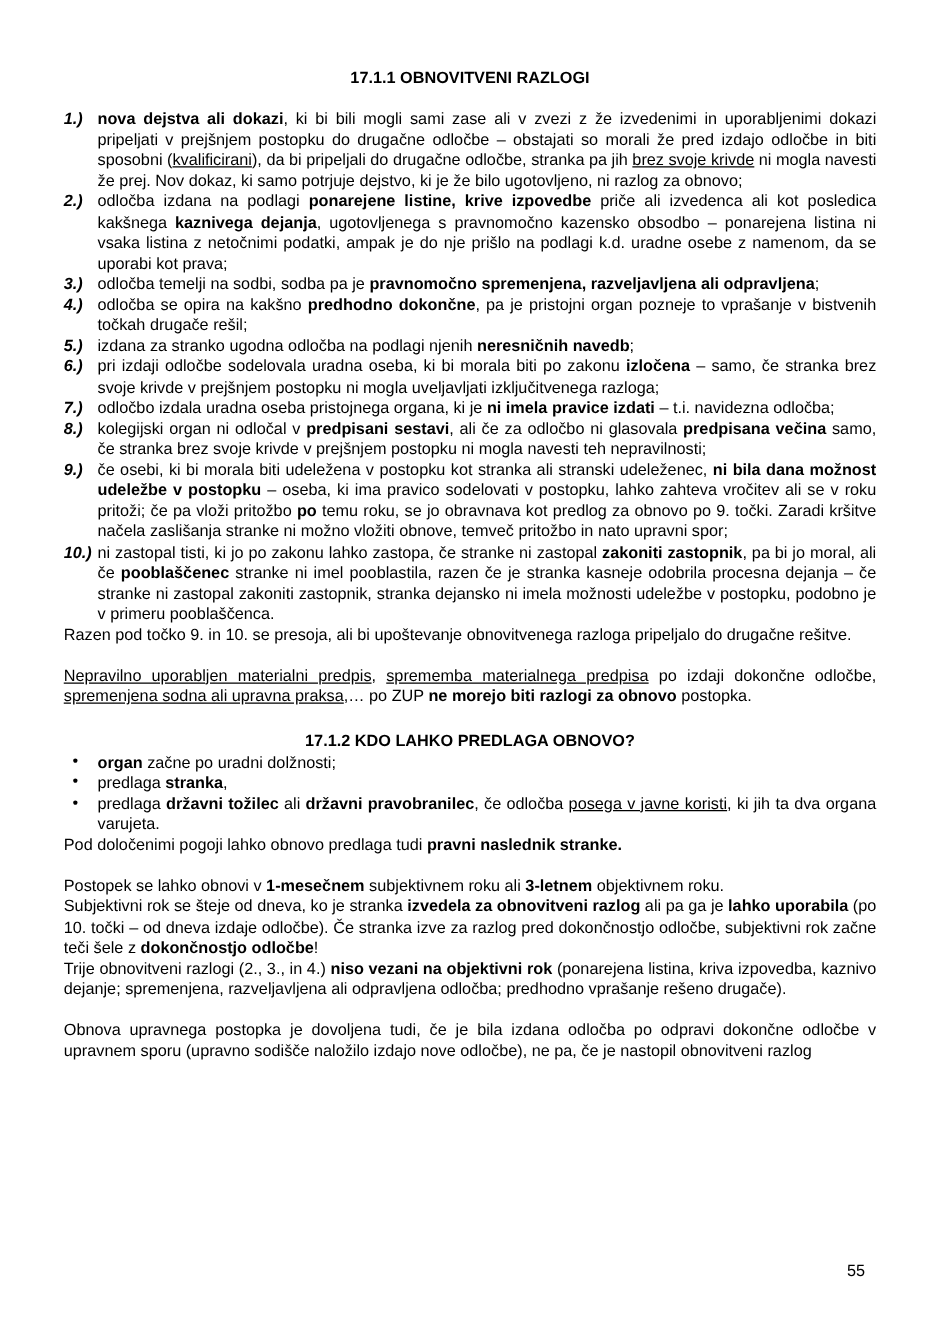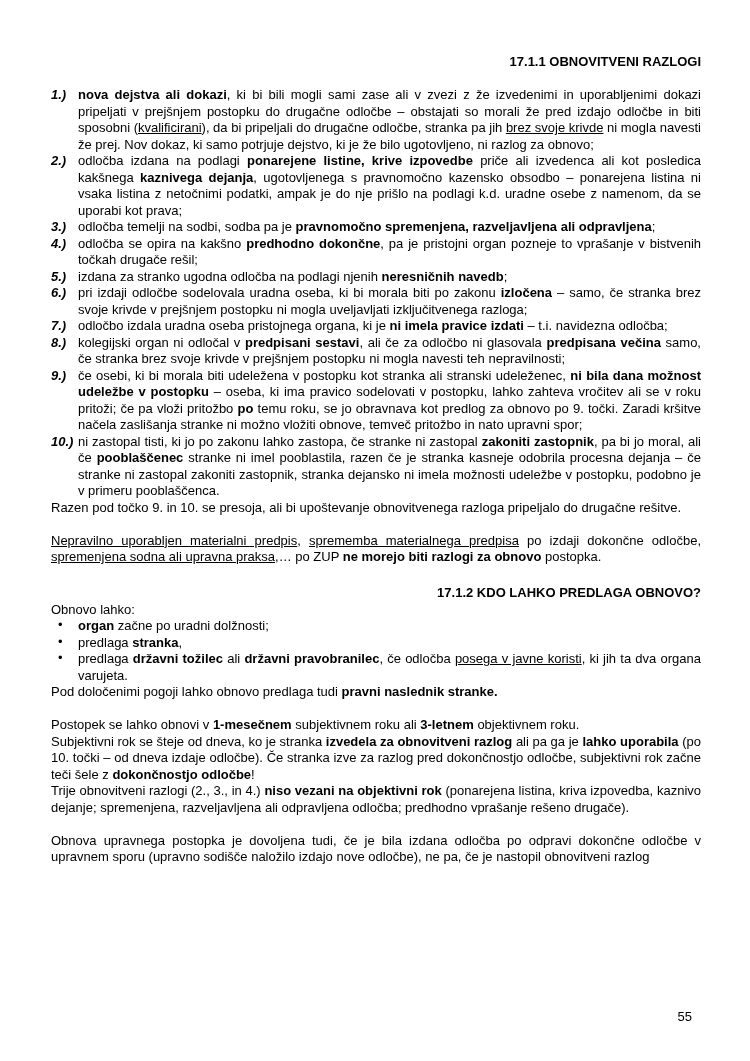--- a/index.html
+++ b/index.html
@@ -17,21 +17,21 @@
     overflow: hidden;
   }
   .content {
     position: absolute;
     left: 51px;
     top: 51px;
     width: 650px;
   }
   .heading {
     font-weight: bold;
-    text-align: right;
+    text-align: center;
     margin-top: 3px;
   }
   .spacer { height: 16.5px; }
   .para { text-align: justify; }
   .numbered {
     position: relative;
     padding-left: 27px;
     text-align: justify;
   }
   .numbered .marker {
@@ -77,21 +77,20 @@
       <div class="numbered"><span class="marker">6.)</span><span>pri izdaji odločbe sodelovala uradna oseba, ki bi morala biti po zakonu </span><span class="b">izločena</span><span> – samo, če stranka brez svoje krivde v prejšnjem postopku ni mogla uveljavljati izključitvenega razloga;</span></div>
       <div class="numbered"><span class="marker">7.)</span><span>odločbo izdala uradna oseba pristojnega organa, ki je </span><span class="b">ni imela pravice izdati</span><span> – t.i. navidezna odločba;</span></div>
       <div class="numbered"><span class="marker">8.)</span><span>kolegijski organ ni odločal v </span><span class="b">predpisani sestavi</span><span>, ali če za odločbo ni glasovala </span><span class="b">predpisana večina</span><span> samo, če stranka brez svoje krivde v prejšnjem postopku ni mogla navesti teh nepravilnosti;</span></div>
       <div class="numbered"><span class="marker">9.)</span><span>če osebi, ki bi morala biti udeležena v postopku kot stranka ali stranski udeleženec, </span><span class="b">ni bila dana možnost udeležbe v postopku</span><span> – oseba, ki ima pravico sodelovati v postopku, lahko zahteva vročitev ali se v roku pritoži; če pa vloži pritožbo </span><span class="b">po</span><span> temu roku, se jo obravnava kot predlog za obnovo po 9. točki. Zaradi kršitve načela zaslišanja stranke ni možno vložiti obnove, temveč pritožbo in nato upravni spor;</span></div>
       <div class="numbered"><span class="marker">10.)</span><span>ni zastopal tisti, ki jo po zakonu lahko zastopa, če stranke ni zastopal </span><span class="b">zakoniti zastopnik</span><span>, pa bi jo moral, ali če </span><span class="b">pooblaščenec</span><span> stranke ni imel pooblastila, razen če je stranka kasneje odobrila procesna dejanja – če stranke ni zastopal zakoniti zastopnik, stranka dejansko ni imela možnosti udeležbe v postopku, podobno je v primeru pooblaščenca.</span></div>
       <div class="para"><span>Razen pod točko 9. in 10. se presoja, ali bi upoštevanje obnovitvenega razloga pripeljalo do drugačne rešitve.</span></div>
       <div class="spacer"></div>
       <div class="para"><span class="u">Nepravilno uporabljen materialni predpis</span><span>, </span><span class="u">sprememba materialnega predpisa</span><span> po izdaji dokončne odločbe, </span><span class="u">spremenjena sodna ali upravna praksa</span><span>,… po ZUP </span><span class="b">ne morejo biti razlogi za obnovo</span><span> postopka.</span></div>
       <div class="spacer"></div>
       <div class="heading">17.1.2 KDO LAHKO PREDLAGA OBNOVO?</div>
-      <div class="para"><span>Obnovo lahko:</span></div>
       <div class="bullet"><span class="dot">•</span><span class="b">organ</span><span> začne po uradni dolžnosti;</span></div>
       <div class="bullet"><span class="dot">•</span><span>predlaga </span><span class="b">stranka</span><span>,</span></div>
       <div class="bullet"><span class="dot">•</span><span>predlaga </span><span class="b">državni tožilec</span><span> ali </span><span class="b">državni pravobranilec</span><span>, če odločba </span><span class="u">posega v javne koristi</span><span>, ki jih ta dva organa varujeta.</span></div>
       <div class="para"><span>Pod določenimi pogoji lahko obnovo predlaga tudi </span><span class="b">pravni naslednik stranke.</span></div>
       <div class="spacer"></div>
       <div class="para"><span>Postopek se lahko obnovi v </span><span class="b">1-mesečnem</span><span> subjektivnem roku ali </span><span class="b">3-letnem</span><span> objektivnem roku.</span></div>
       <div class="para"><span>Subjektivni rok se šteje od dneva, ko je stranka </span><span class="b i">izvedela za obnovitveni razlog</span><span> ali pa ga je </span><span class="b i">lahko uporabila</span><span> (po 10. točki – od dneva </span><span class="i">izdaje odločbe</span><span>). Če stranka izve za razlog pred dokončnostjo odločbe, subjektivni rok začne teči šele z </span><span class="b">dokončnostjo odločbe</span><span>!</span></div>
       <div class="para"><span>Trije obnovitveni razlogi (2., 3., in 4.) </span><span class="b i">niso vezani na objektivni rok</span><span> (ponarejena listina, kriva izpovedba, kaznivo dejanje; spremenjena, razveljavljena ali odpravljena odločba; predhodno vprašanje rešeno drugače).</span></div>
       <div class="spacer"></div>
       <div class="para"><span>Obnova upravnega postopka je dovoljena tudi, če je bila izdana odločba po odpravi dokončne odločbe v upravnem sporu (upravno sodišče naložilo izdajo nove odločbe), ne pa, če je nastopil obnovitveni razlog</span></div>

